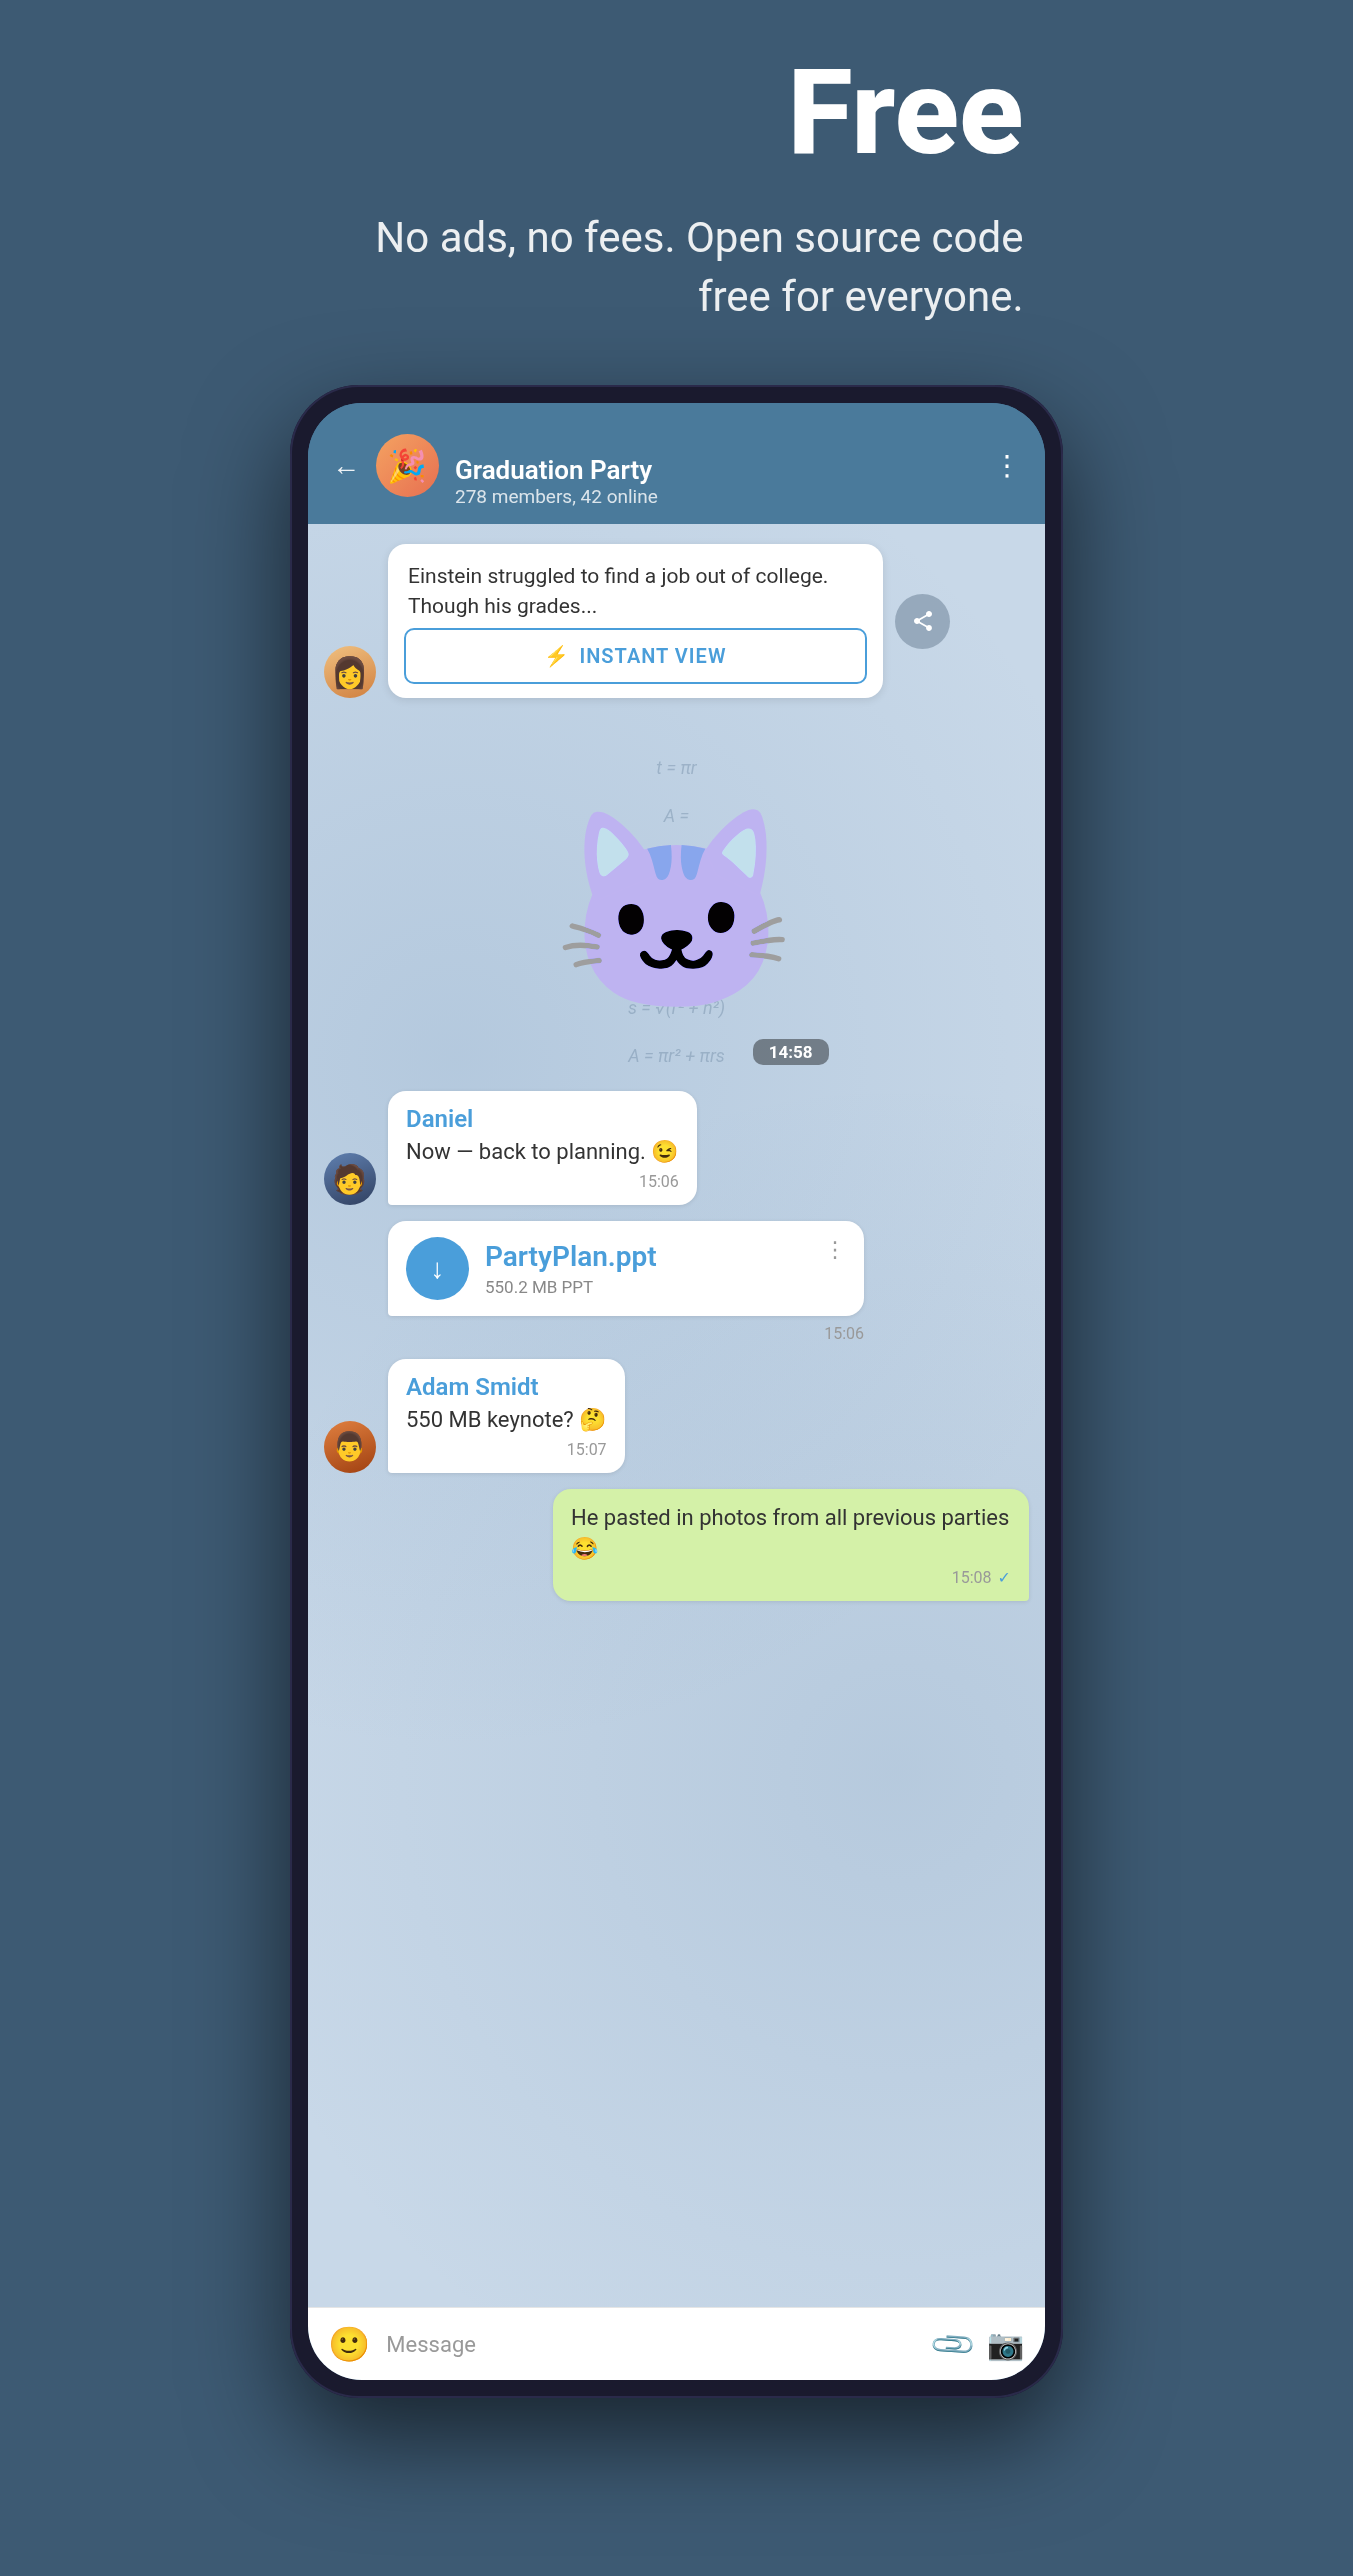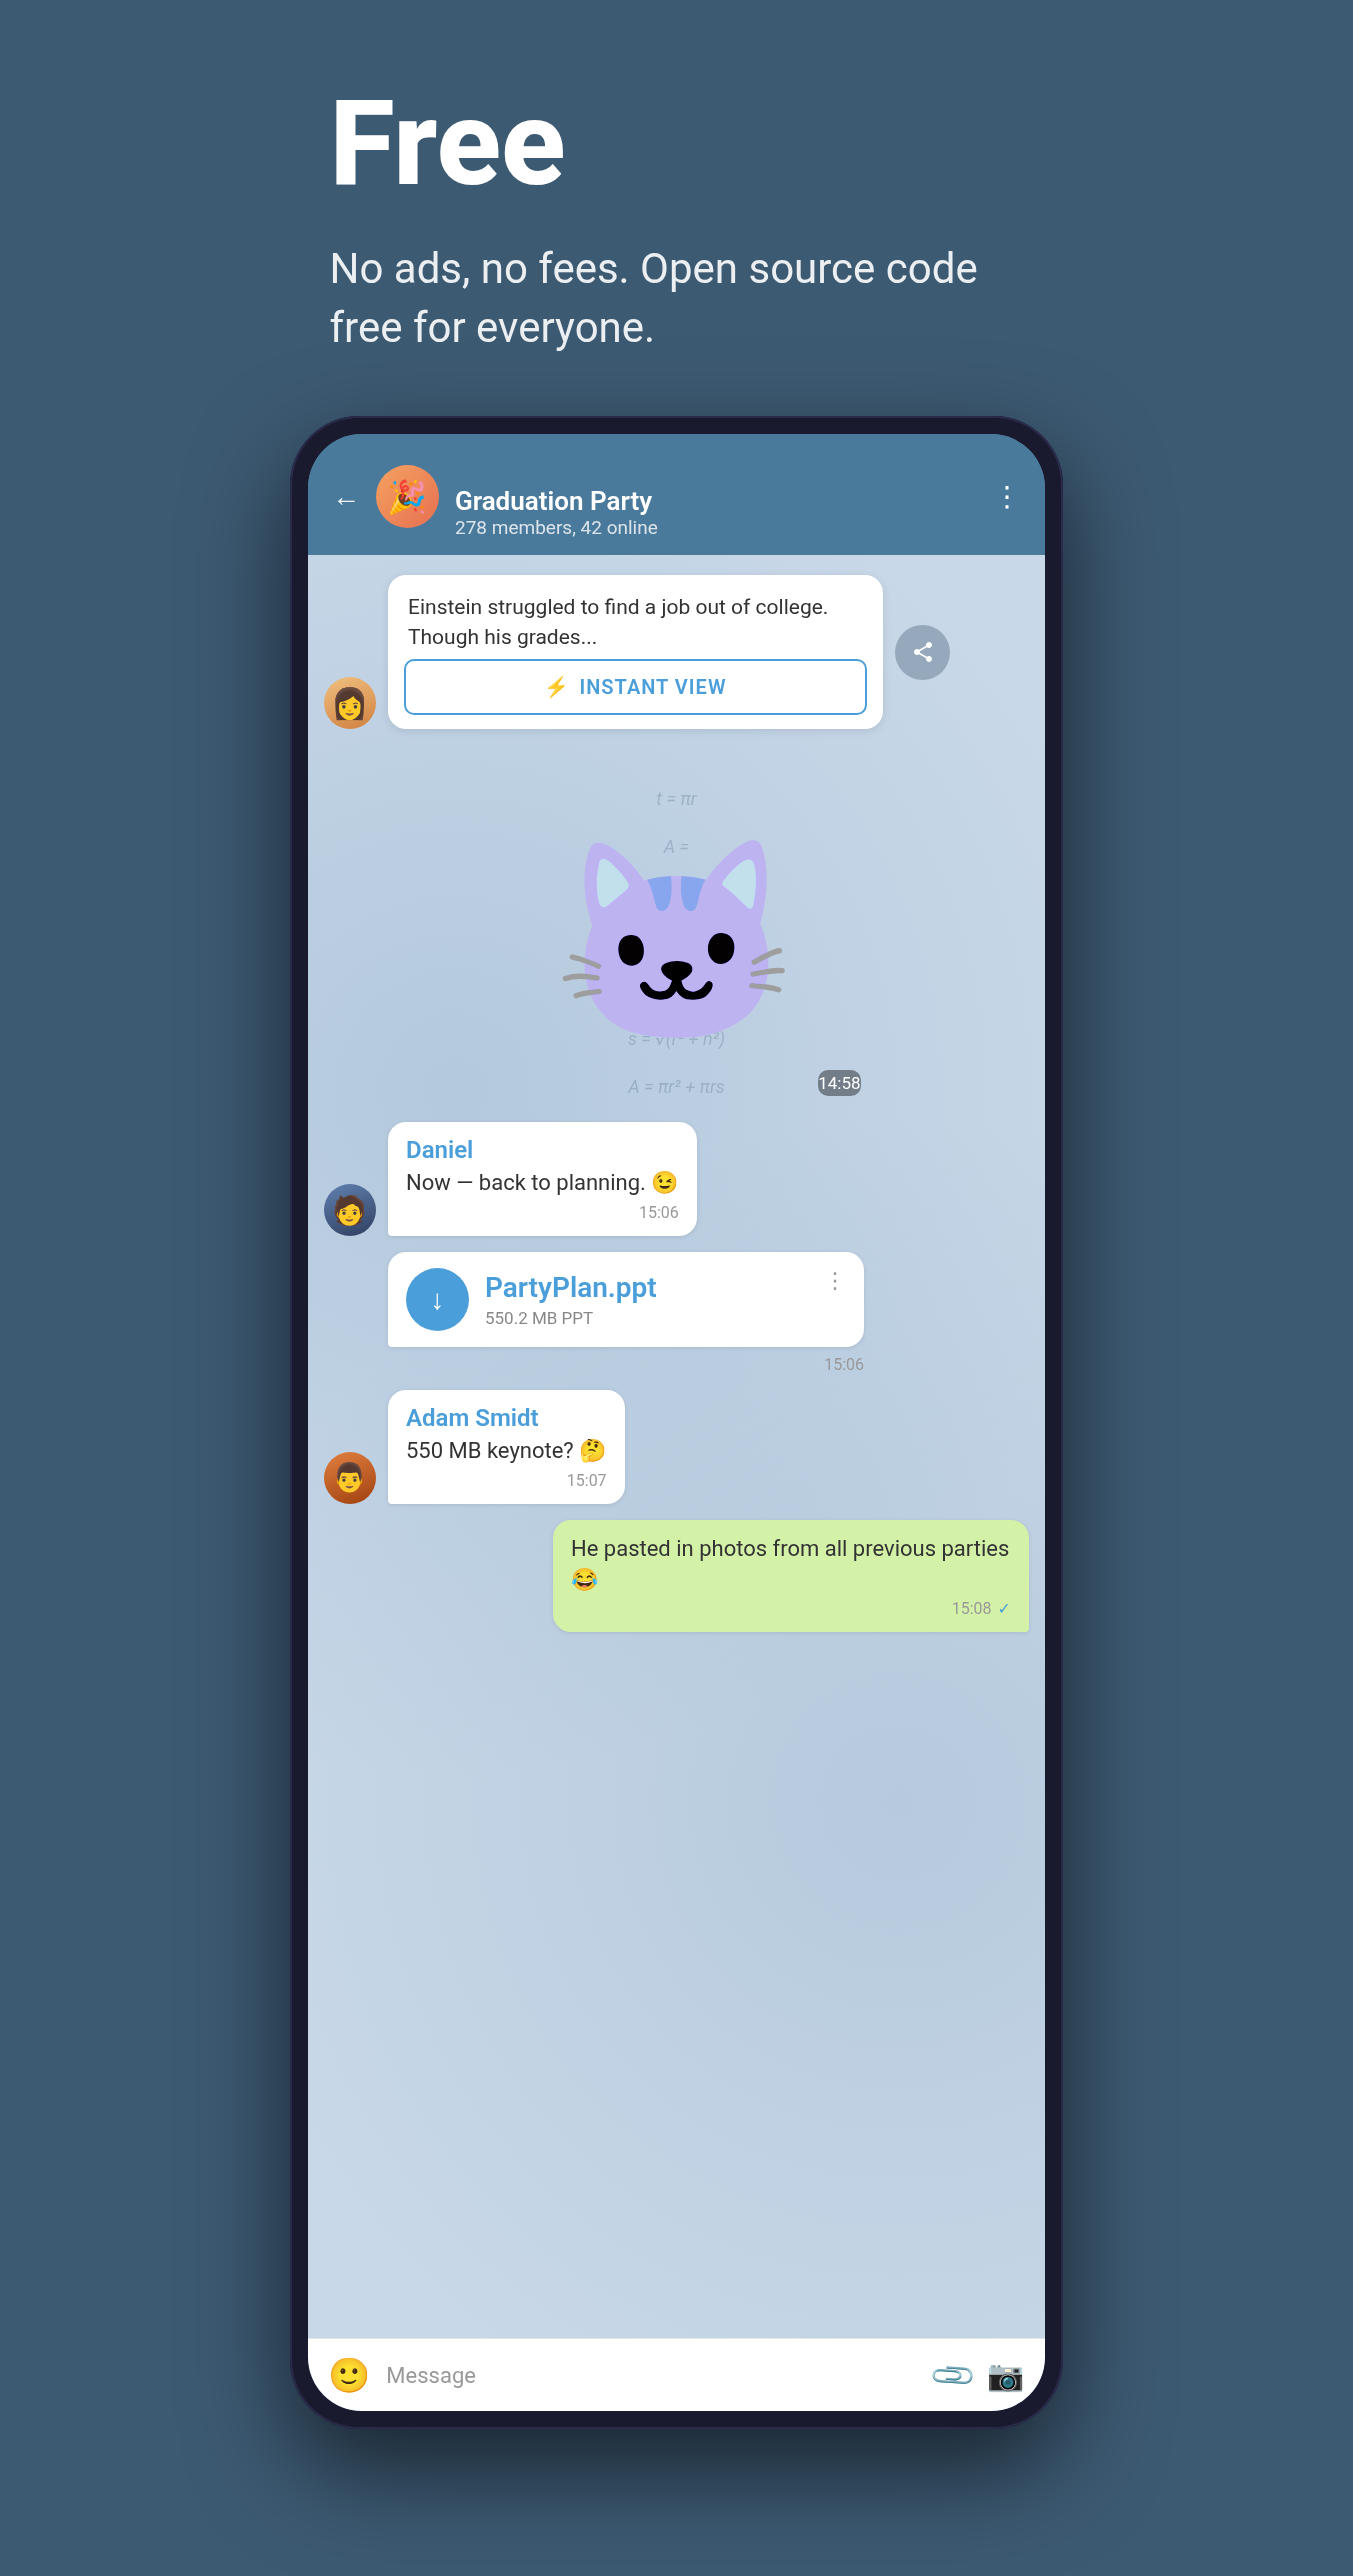--- a/index.html
+++ b/index.html
@@ -10,22 +10,22 @@
       background-color: #3d5a73;
       font-family: -apple-system, BlinkMacSystemFont, 'Segoe UI', Roboto, sans-serif;
       display: flex;
       flex-direction: column;
       align-items: center;
       overflow-x: hidden;
     }
 
     
     .hero-section {
-      text-align: left;
-      padding: 79px 40px 59px;
+      text-align: right;
+      padding: 48px 40px 59px;
       color: white;
     }
 
     .hero-title {
       font-size: 119px;
       font-weight: 800;
       color: white;
       line-height: 1.1;
       margin-bottom: 30px;
     }
@@ -224,26 +224,27 @@
       font-style: italic;
       line-height: 1.6;
       padding: 10px;
       flex-direction: column;
       gap: 4px;
     }
 
     .sticker-time {
       position: absolute;
       bottom: 16px;
-      right: 4px;
+      right: 36px;
       background: rgba(0,0,0,0.4);
       color: white;
       font-size: 17px;
-      padding: 3px 0;
+      padding: 3px 16px;
       border-radius: 10px;
+      font-weight: bold;
     }
 
     
     .msg-bubble {
       background: white;
       border-radius: 18px 18px 18px 4px;
       padding: 14px 18px;
       max-width: 476px;
       box-shadow: 0 1px 4px rgba(0,0,0,0.1);
       position: relative;

